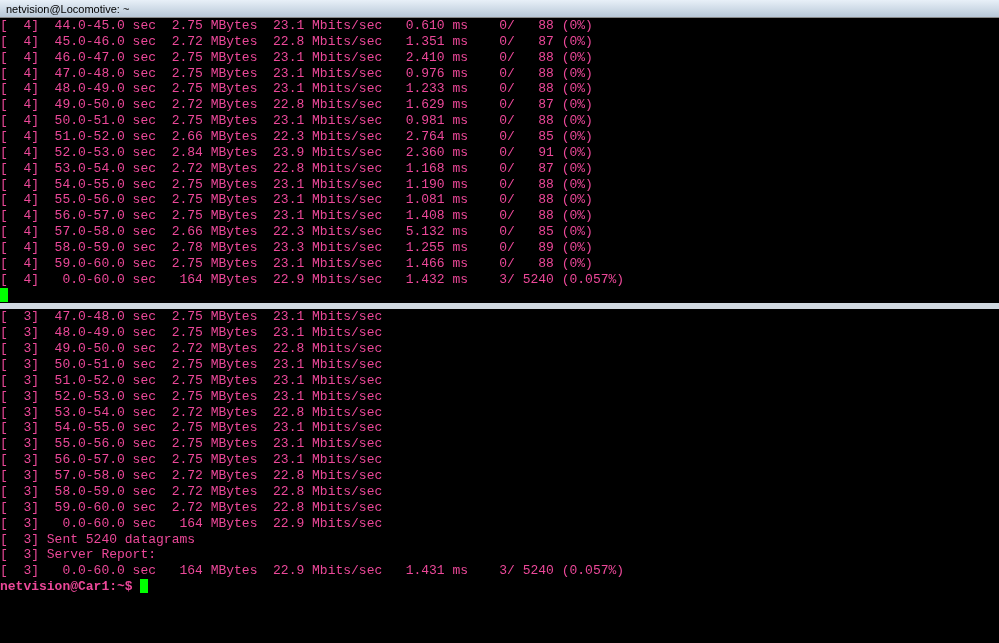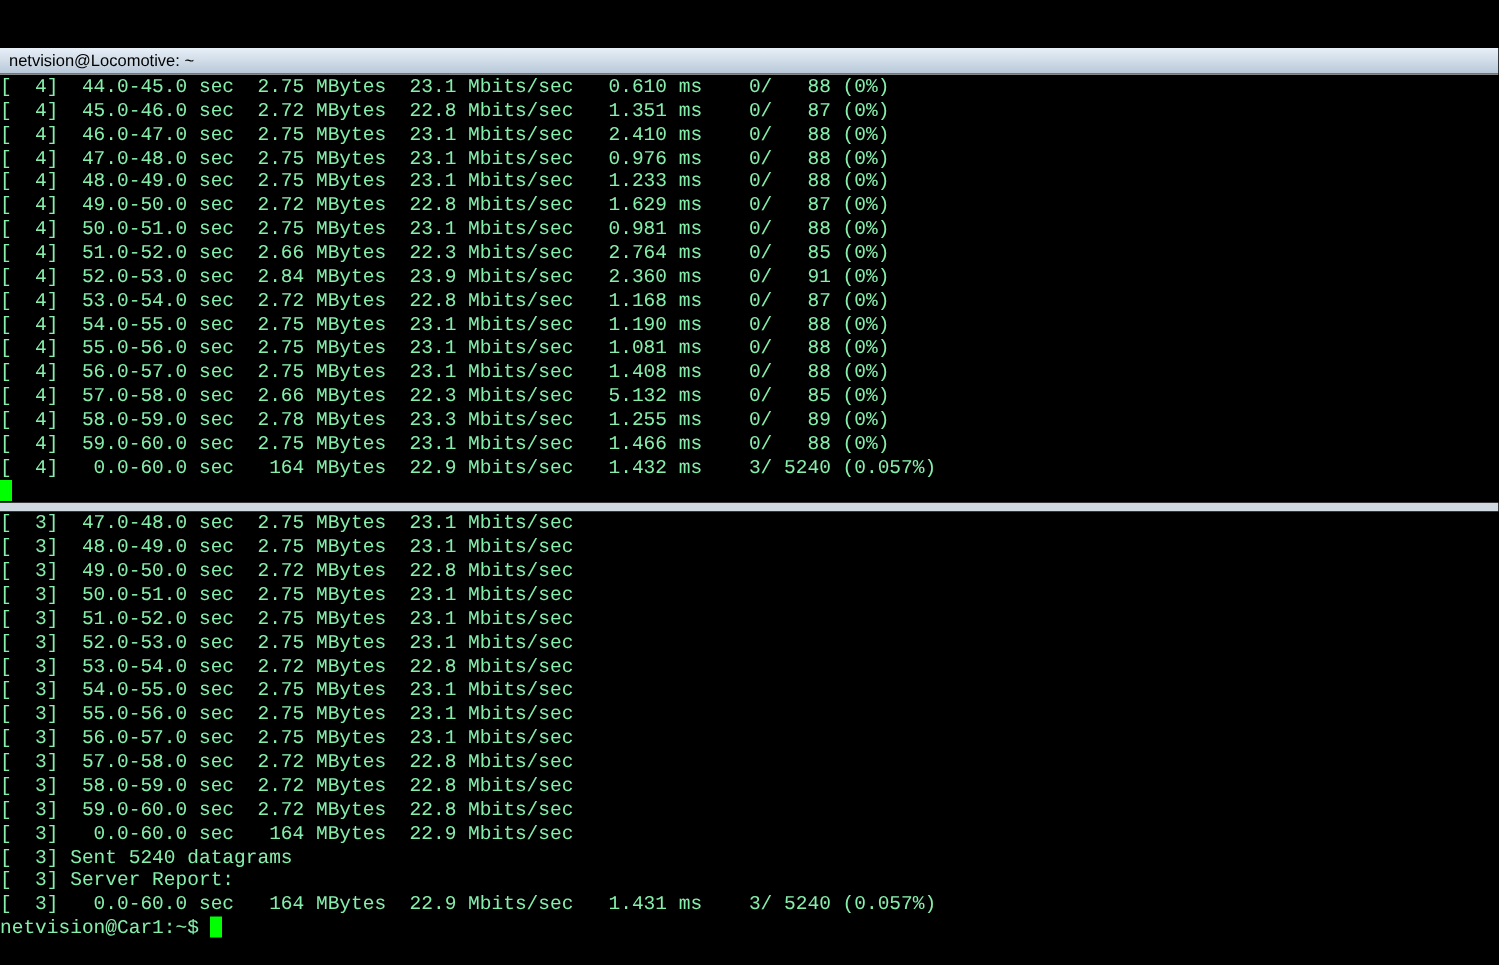--- a/index.html
+++ b/index.html
@@ -19,36 +19,35 @@
     background: linear-gradient(to bottom, #e8f0f8 0%, #b8c8d8 100%);
     color: #000;
     font-family: Tahoma, Arial, sans-serif;
     font-size: 11px;
     padding: 2px 6px;
     height: 18px;
     border-bottom: 1px solid #888;
     display: flex;
     align-items: center;
     justify-content: space-between;
-    margin-top: 32px;
   }
   .titlebar .title { flex: 1; }
   .pin-icon {
     font-size: 11px;
     color: #333;
   }
   .term {
     background: #000;
-    color: #86efac;
+    color: #ec4899;
     white-space: pre;
     line-height: 1.22;
     padding: 0;
   }
   .term .row { white-space: pre; }
-  .cursor-row { white-space: pre; display: flex; align-items: flex-start; height: 1.22em; }
+  .cursor-row { white-space: pre; display: flex; align-items: flex-start; height: 1.22em; font-weight: bold; }
   .cursor {
     display: inline-block;
     width: 8px;
     height: 14px;
     background: #00ff00;
     margin-left: 0;
   }
   .bottom-sep { height: 6px; background: #d0d8e0; }
 </style>
 </head>

